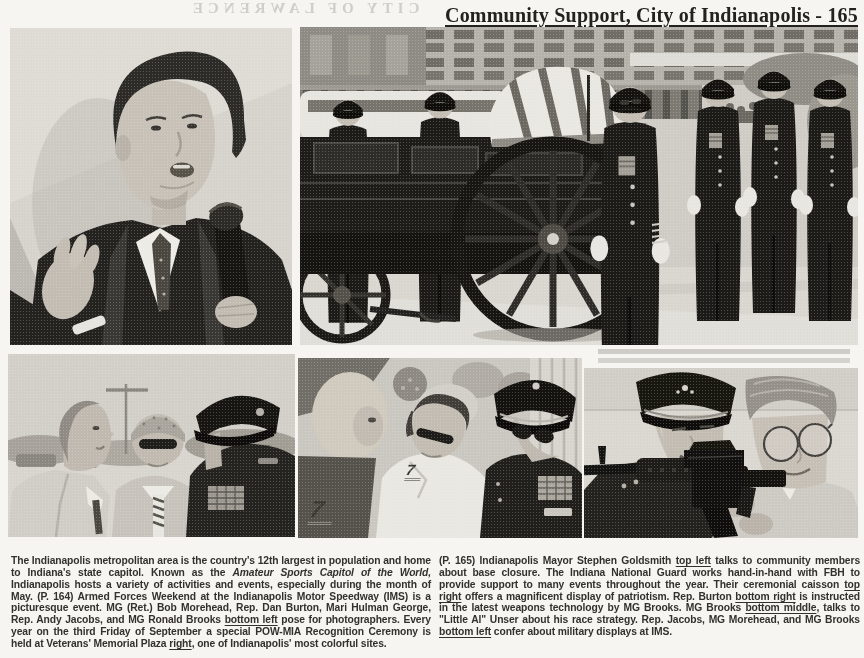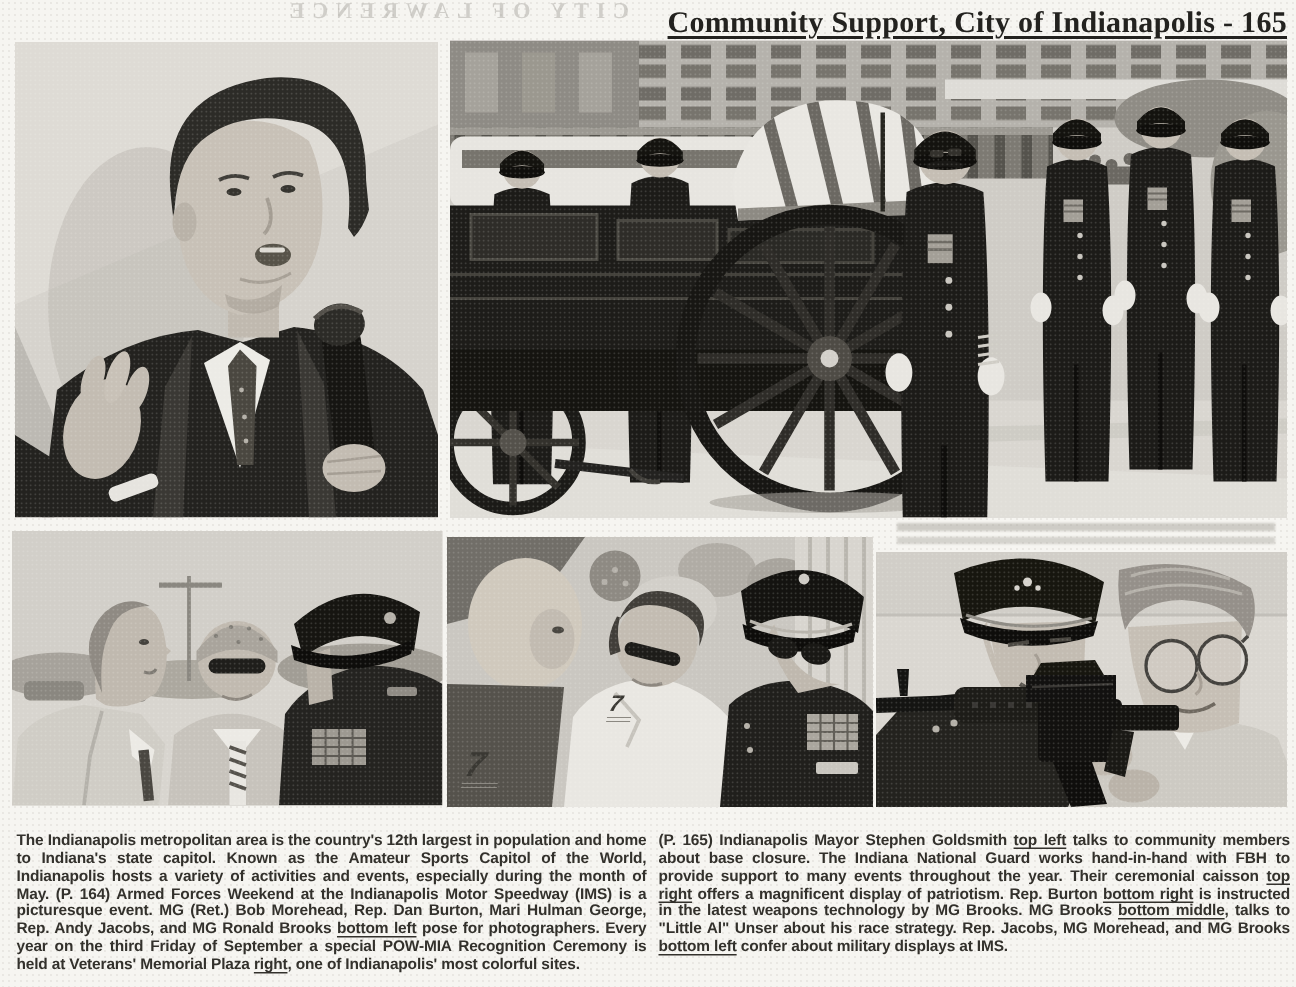--- a/index.html
+++ b/index.html
@@ -40,21 +40,21 @@
     background-image:radial-gradient(rgba(252,252,249,.22) .5px, rgba(0,0,0,0) .65px);
     background-size:3px 3px;
   }
   .caption{
     position:absolute;top:545px;
     font-weight:bold;font-size:10.3px;line-height:11.8px;letter-spacing:-.1px;
     color:#33312c;text-align:justify;
   }
   .caption-left{left:11px;width:420px;}
   .caption-right{left:439px;width:421px;}
-  .seg-i{}
+  .seg-i{font-style:italic;}
   .seg-u{text-decoration:underline;text-underline-offset:2px;text-decoration-thickness:1.2px;}
   .race-logo{
     position:absolute;color:#3a3833;font-weight:bold;font-style:italic;
     transform:skewX(-12deg);line-height:1;
   }
   .race-logo .bars{display:block;height:4px;margin-top:1px;
     background:linear-gradient(180deg,#8b8881 0 1px,rgba(0,0,0,0) 1px 2.5px,#8b8881 2.5px 3.5px,rgba(0,0,0,0) 3.5px);}
 </style>
 </head>
 <body>

